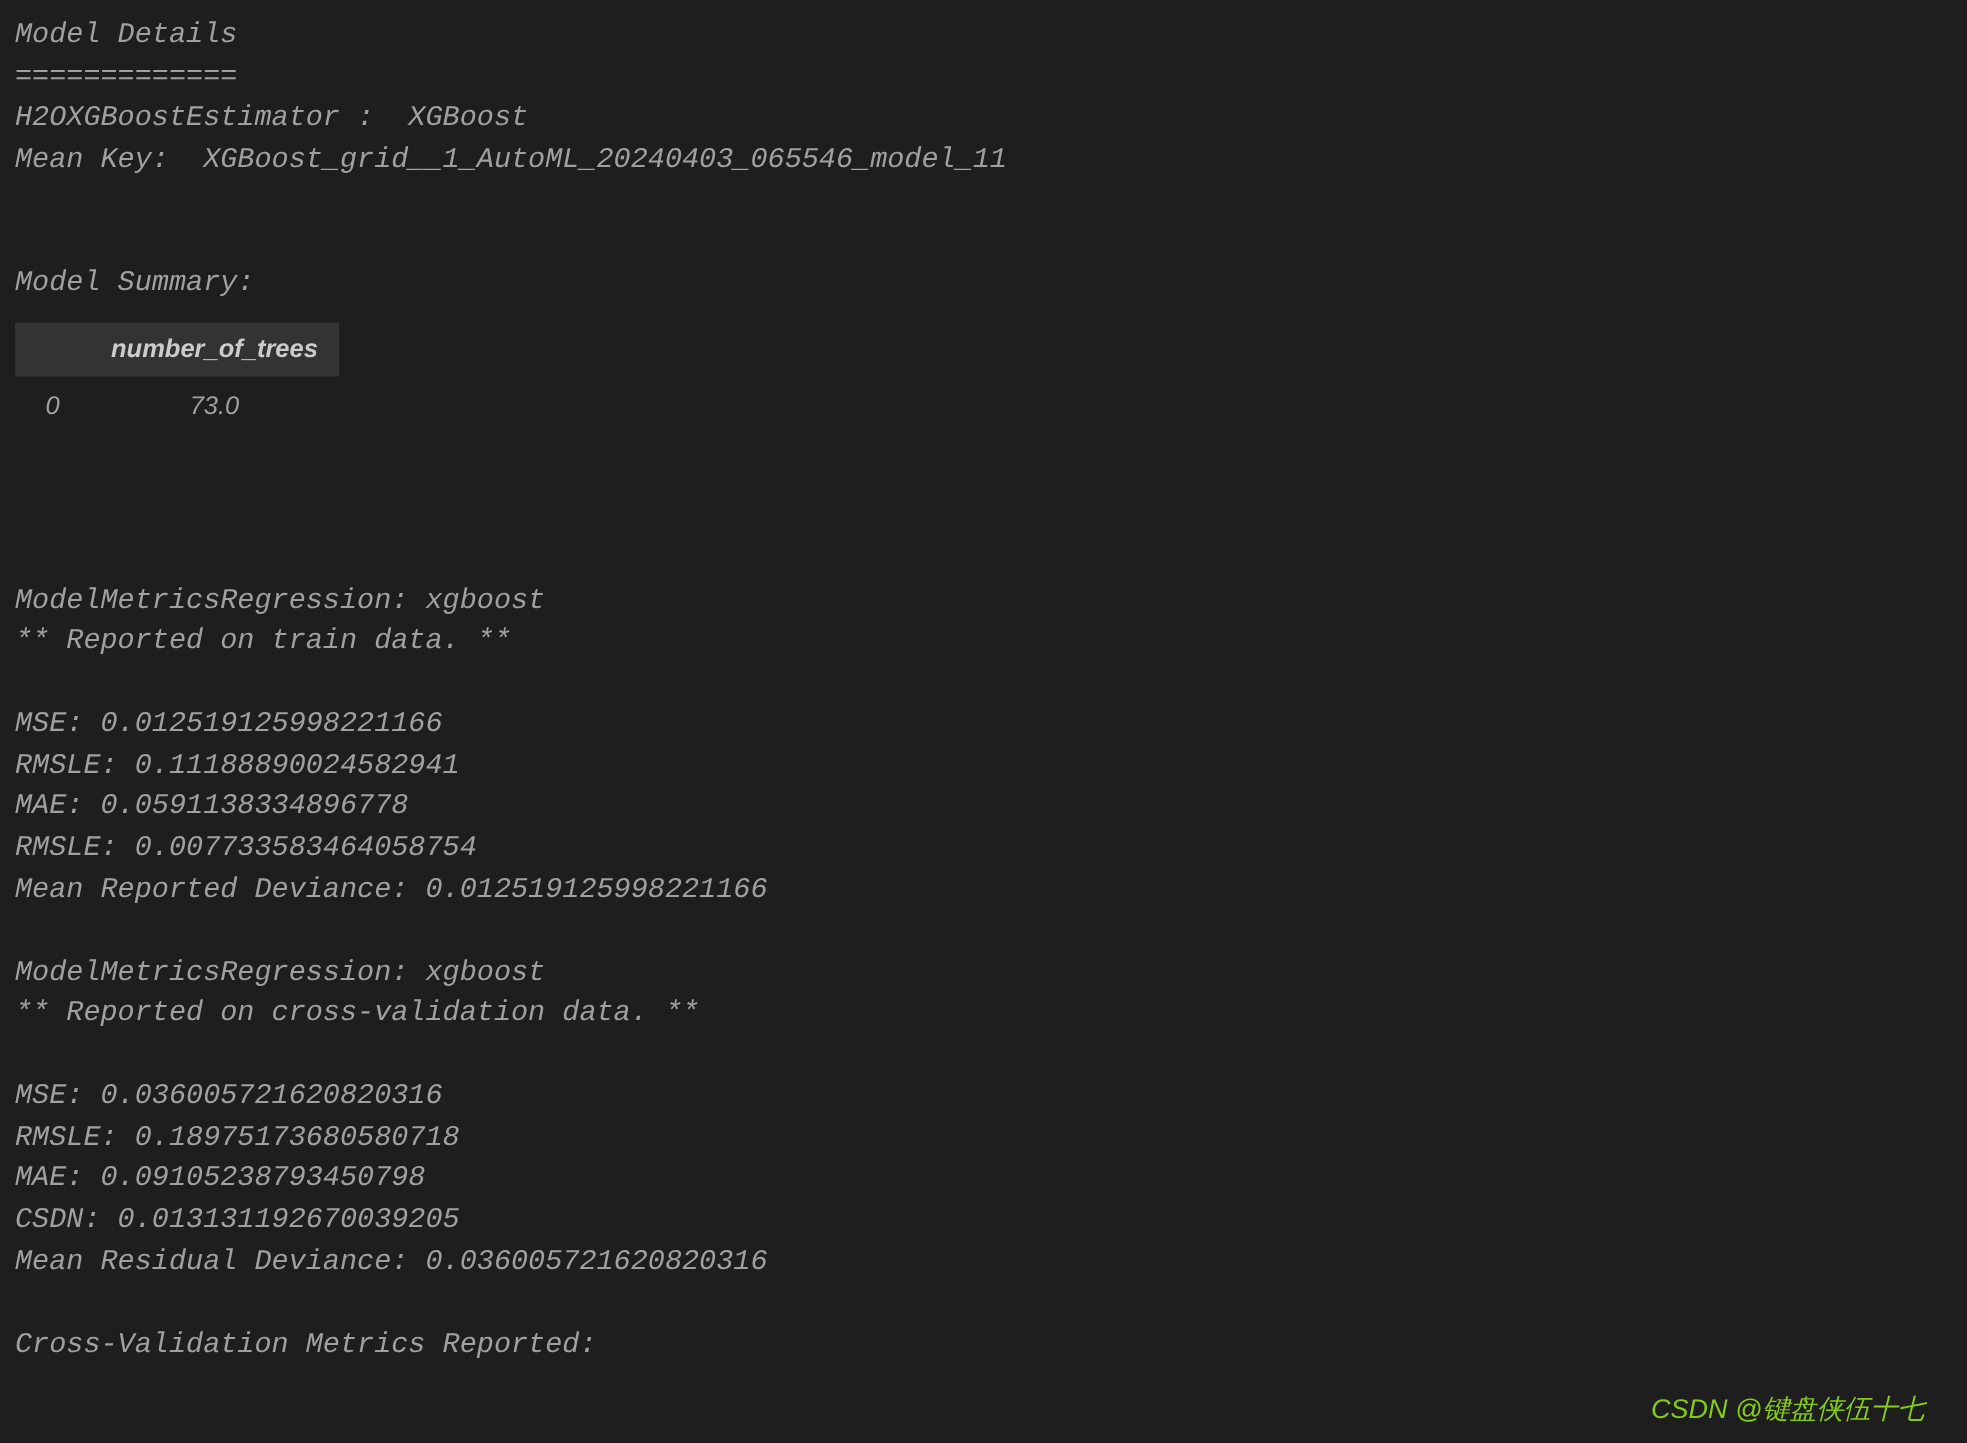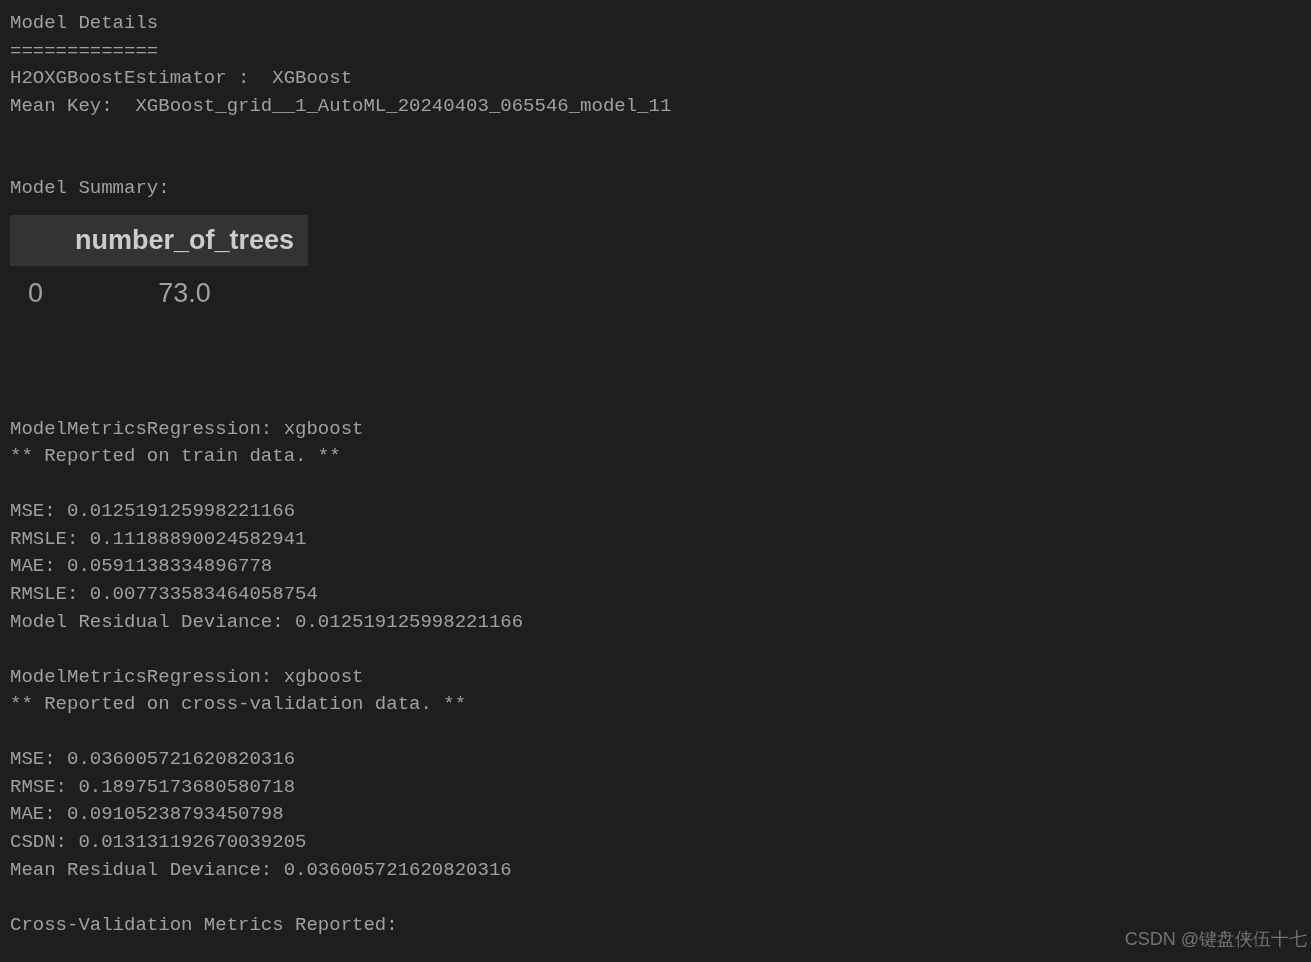--- a/index.html
+++ b/index.html
@@ -1,18 +1,19 @@
 <!DOCTYPE html>
 <html><head>
   <meta charset="utf-8">
   <style>
     * {
       margin: 0;
       padding: 0;
       box-sizing: border-box;
+      font-style: italic;
     }
     body {
       background-color: #1e1e1e;
       color: #a0a0a0;
       font-family: 'Courier New', Consolas, Monaco, monospace;
       font-size: 19px;
       line-height: 1.45;
       padding: 10px;
       width: 1311px;
       height: 962px;
@@ -22,21 +23,21 @@
     .content {
       white-space: pre;
     }
     .table-wrap {
       margin-top: 12px;
       margin-bottom: 12px;
     }
     table {
       border-collapse: collapse;
       font-family: -apple-system, BlinkMacSystemFont, 'Segoe UI', Arial, sans-serif;
-      font-size: 27px;
+      font-size: 17px;
     }
     th {
       background-color: #333333;
       color: #cccccc;
       font-weight: bold;
       padding: 6px 14px;
       text-align: right;
     }
     th.idx-col {
       background-color: #333333;
@@ -48,24 +49,24 @@
       text-align: center;
     }
     td.idx {
       text-align: center;
       padding-left: 18px;
       padding-right: 18px;
     }
     .watermark {
       position: absolute;
       bottom: 10px;
-      right: 4px;
+      right: 28px;
       font-family: -apple-system, BlinkMacSystemFont, 'Segoe UI', Arial, sans-serif;
       font-size: 18px;
-      color: #737373;
+      color: #84cc16;
     }
   </style>
 </head>
 <body>
 
 <div class="content">Model Details</div>
 <div class="content">=============</div>
 <div class="content">H2OXGBoostEstimator :  XGBoost</div>
 <div class="content">Mean Key:  XGBoost_grid__1_AutoML_20240403_065546_model_11</div>
 <div class="content">
@@ -95,29 +96,29 @@
 
 </div>
 <div class="content">ModelMetricsRegression: xgboost</div>
 <div class="content">** Reported on train data. **</div>
 <div class="content">
 </div>
 <div class="content">MSE: 0.012519125998221166</div>
 <div class="content">RMSLE: 0.11188890024582941</div>
 <div class="content">MAE: 0.0591138334896778</div>
 <div class="content">RMSLE: 0.007733583464058754</div>
-<div class="content">Model Residual Deviance: 0.012519125998221166</div>
+<div class="content">Mean Reported Deviance: 0.012519125998221166</div>
 <div class="content">
 </div>
 <div class="content">ModelMetricsRegression: xgboost</div>
 <div class="content">** Reported on cross-validation data. **</div>
 <div class="content">
 </div>
 <div class="content">MSE: 0.036005721620820316</div>
-<div class="content">RMSE: 0.18975173680580718</div>
+<div class="content">RMSLE: 0.18975173680580718</div>
 <div class="content">MAE: 0.09105238793450798</div>
 <div class="content">CSDN: 0.013131192670039205</div>
 <div class="content">Mean Residual Deviance: 0.036005721620820316</div>
 <div class="content">
 </div>
 <div class="content">Cross-Validation Metrics Reported: </div>
 
 <div class="watermark">CSDN @键盘侠伍十七</div>
 
 </body></html>

